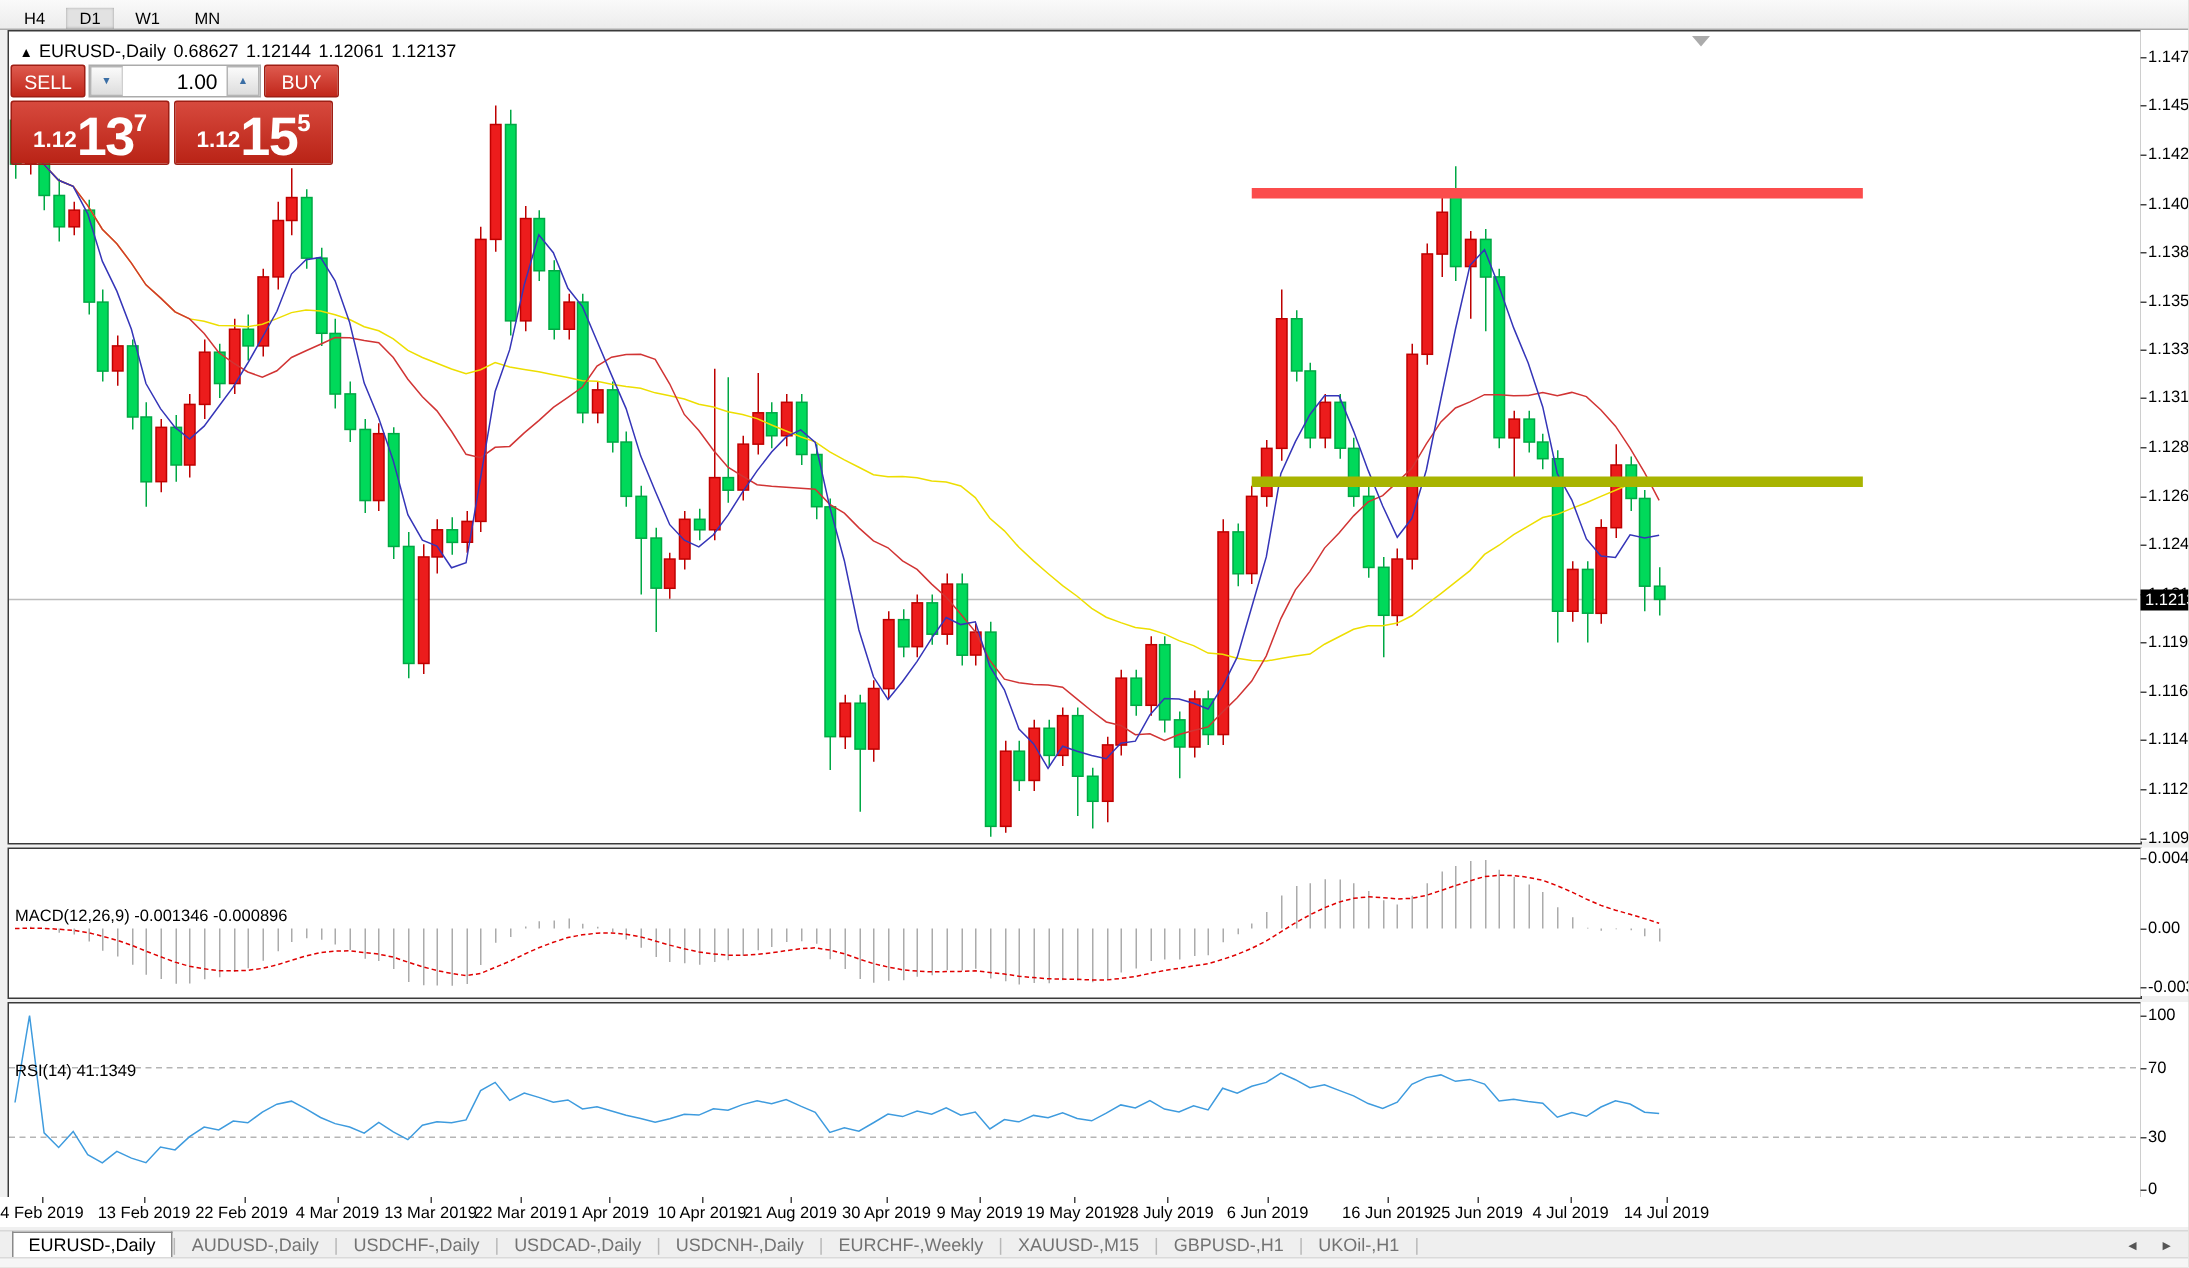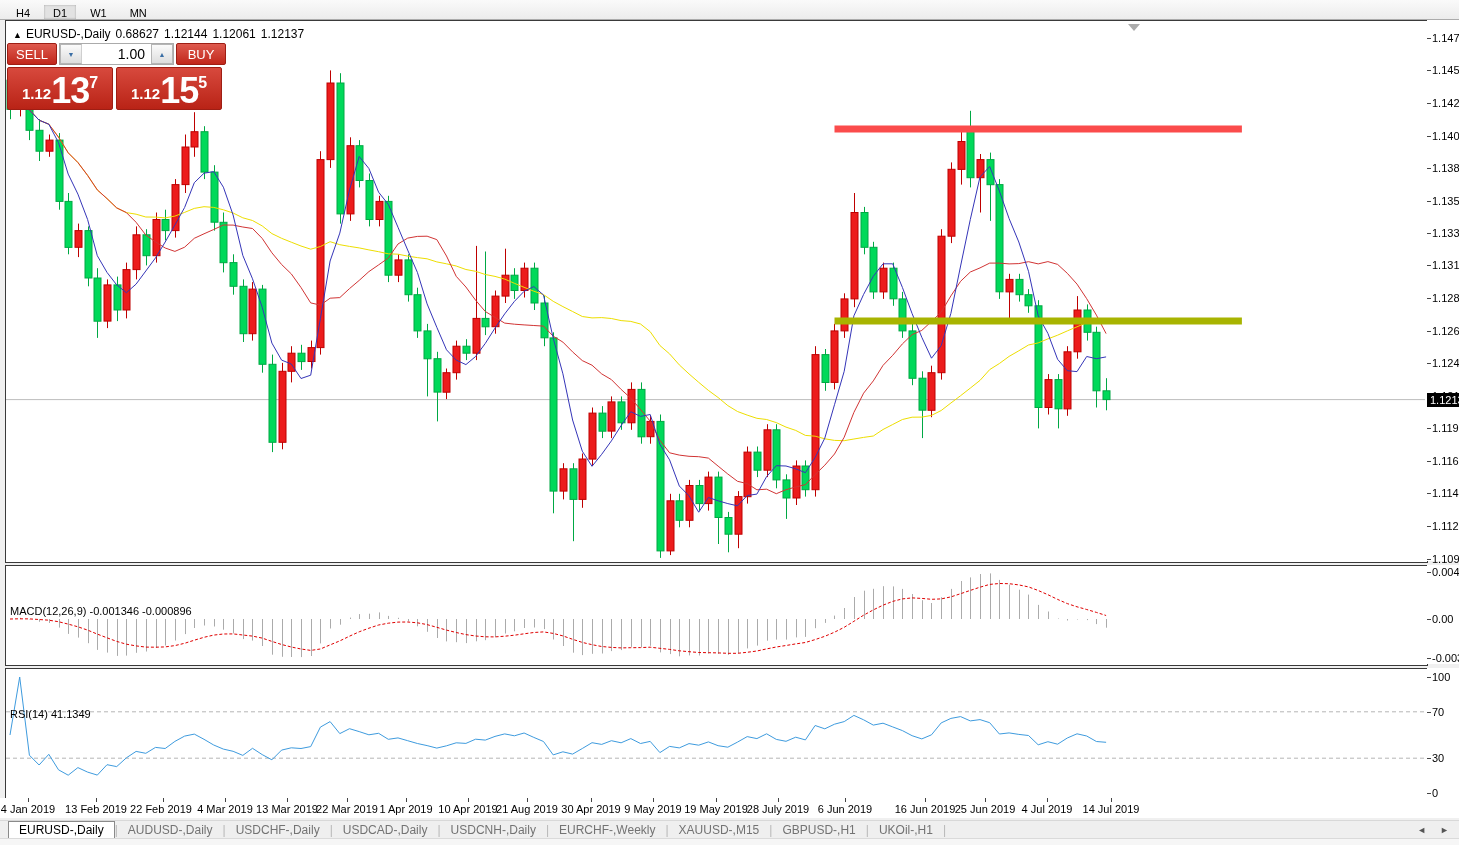--- a/index.html
+++ b/index.html
@@ -538,21 +538,21 @@
       <div class="axis-tick" style="top:44px"></div>
       <div class="axis-label" style="top:38px">70</div>
       <div class="axis-tick" style="top:90px"></div>
       <div class="axis-label" style="top:84px">30</div>
       <div class="axis-tick" style="top:125px"></div>
       <div class="axis-label" style="top:119px">0</div>
     </div>
 
   <div class="date-axis" id="date-axis">
       <div class="date-tick" style="left:28px"></div>
-      <div class="date-label" style="left:28px">4 Jan 2019</div>
+      <div class="date-label" style="left:28px">4 Feb 2019</div>
       <div class="date-tick" style="left:96px"></div>
       <div class="date-label" style="left:96px">13 Feb 2019</div>
       <div class="date-tick" style="left:163px"></div>
       <div class="date-label" style="left:161px">22 Feb 2019</div>
       <div class="date-tick" style="left:225px"></div>
       <div class="date-label" style="left:225px">4 Mar 2019</div>
       <div class="date-tick" style="left:287px"></div>
       <div class="date-label" style="left:287px">13 Mar 2019</div>
       <div class="date-tick" style="left:347px"></div>
       <div class="date-label" style="left:347px">22 Mar 2019</div>

